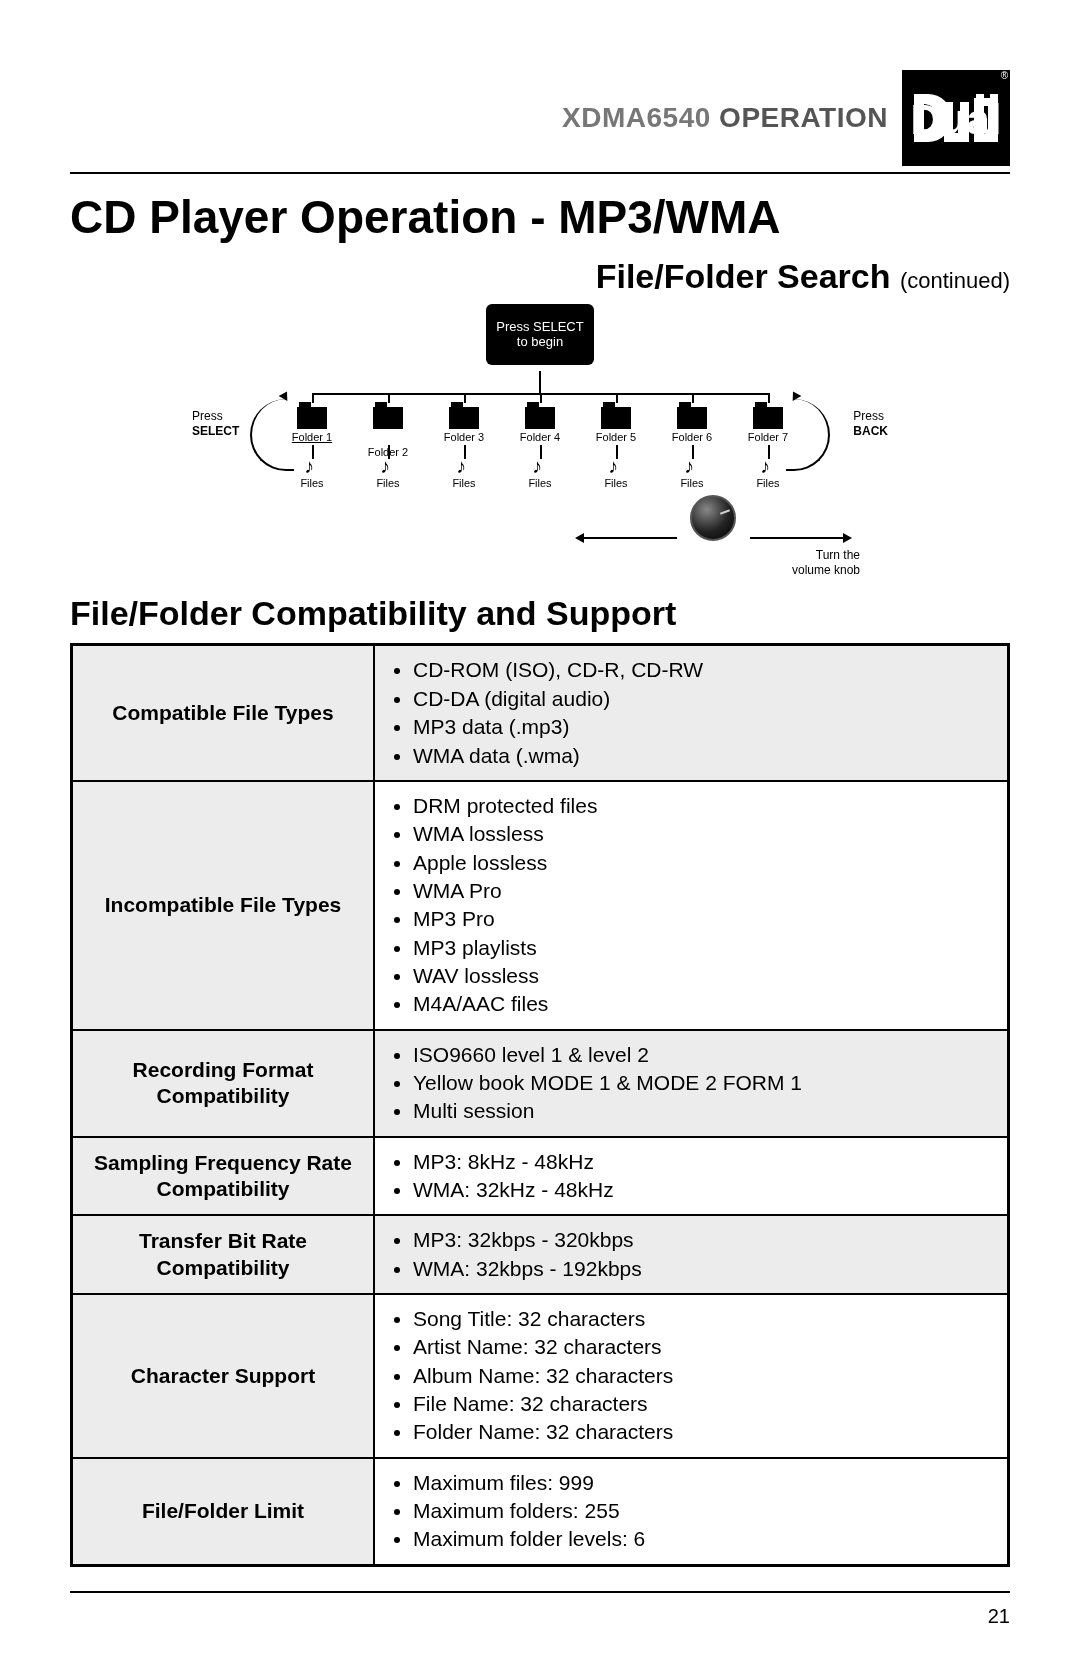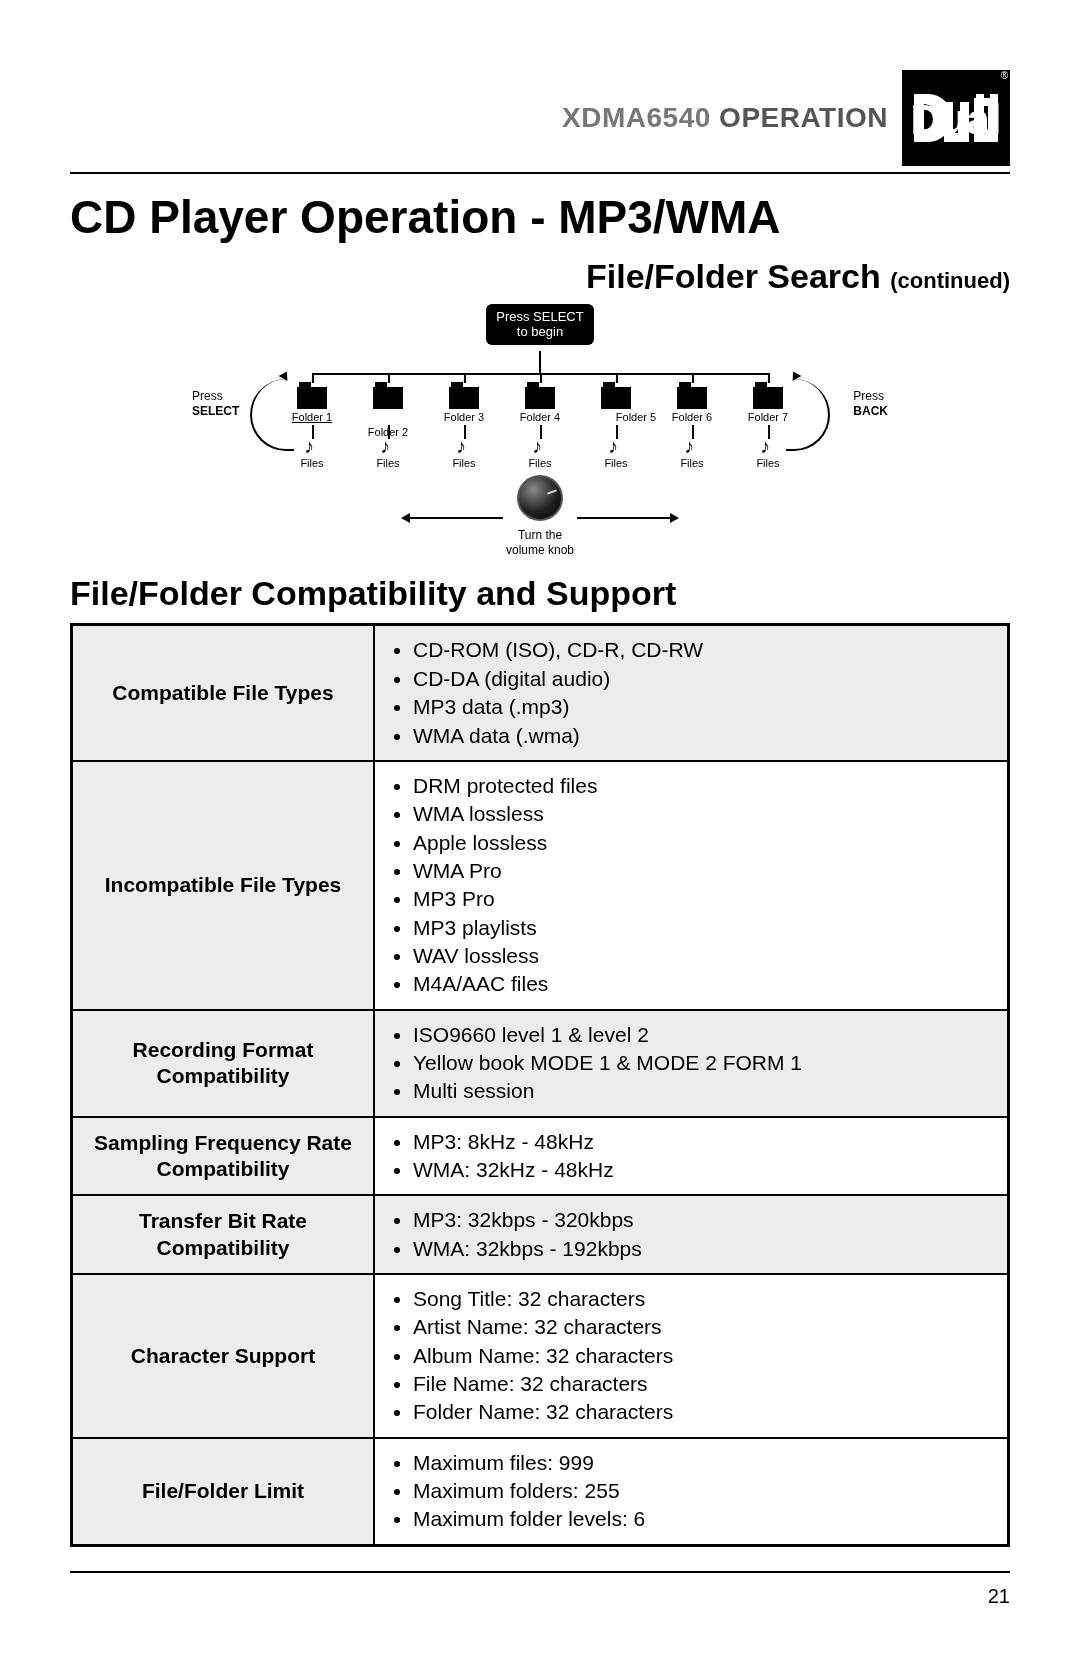--- a/index.html
+++ b/index.html
@@ -6,37 +6,37 @@
   .page{width:1080px;height:1669px;position:relative;margin:0 auto;box-sizing:border-box;padding:60px 70px 40px 70px}
   .header-row{display:flex;align-items:center;justify-content:flex-end;gap:14px;margin-top:10px}
   .hdr-text{font-size:28px;font-weight:700;letter-spacing:0.5px;color:#555}
   .hdr-text .model{color:#777}
   .logo{width:108px;height:96px;background:#000;display:flex;align-items:center;justify-content:center;position:relative}
   .logo-r{position:absolute;top:0;right:2px;color:#fff;font-size:10px}
   hr.rule{border:none;border-top:2px solid #000;margin:6px 0 18px 0}
   hr.rule-bottom{border:none;border-top:2px solid #000;margin:24px 0 12px 0}
   h1.title{font-size:46px;font-weight:700;margin:2px 0 14px 0;line-height:1.1}
   h2.subhead{font-size:34px;font-weight:700;margin:6px 0 6px 0;text-align:right}
-  h2.subhead .cont{font-size:22px;font-weight:700}
+  h2.subhead .cont{font-size:22px;font-weight:400}
   h2.section{font-size:34px;font-weight:700;margin:16px 0 0 0;text-align:left}
   .diagram{margin:8px auto 0 auto;width:640px;font-size:13px}
-  .select-box{background:#000;color:#fff;padding:6px 10px;border-radius:6px;display:inline-block;text-align:center;line-height:1.15;margin-left:auto;margin-right:auto}
+  .select-box{background:#000;color:#fff;padding:16px 10px;border-radius:6px;display:inline-block;text-align:center;line-height:1.15;margin-left:auto;margin-right:auto}
   .select-wrap{text-align:center}
   .tree{position:relative;height:120px;margin-top:6px}
   .vline{position:absolute;background:#000;width:2px}
   .hline{position:absolute;background:#000;height:2px}
   .folder{position:absolute;width:30px;height:22px;background:#000}
   .folder:before{content:"";position:absolute;top:-5px;left:2px;width:12px;height:5px;background:#000}
   .folder-lbl{position:absolute;font-size:11px;white-space:nowrap;text-align:center;transform:translateX(-50%)}
   .tick{position:absolute;width:2px;height:10px;background:#000}
   .arrow-curve{position:absolute;width:42px;height:70px;border:2px solid #000;border-right:none;border-radius:40px 0 0 40px;border-top:none}
   .arrow-curve.right{border:2px solid #000;border-left:none;border-radius:0 40px 40px 0;border-top:none}
   .arrowhead{position:absolute;width:0;height:0;border-left:5px solid transparent;border-right:5px solid transparent;border-bottom:8px solid #000}
   .side-lbl{position:absolute;font-size:12px;text-align:left;line-height:1.2}
-  .bottom-area{text-align:center;margin-top:4px}
+  .bottom-area{text-align:right;margin-top:4px}
   .knob{width:42px;height:42px;border-radius:50%;background:radial-gradient(circle at 35% 30%,#888,#222 55%,#000);display:inline-block;border:2px solid #555;position:relative}
   .knob:after{content:"";position:absolute;right:4px;top:14px;width:10px;height:2px;background:#ccc;transform:rotate(-20deg)}
   .harrow{display:inline-block;vertical-align:middle;width:100px;height:2px;background:#000;position:relative;margin:0 10px}
   .harrow.left:before{content:"";position:absolute;left:-2px;top:-4px;border-top:5px solid transparent;border-bottom:5px solid transparent;border-right:9px solid #000}
   .harrow.right:after{content:"";position:absolute;right:-2px;top:-4px;border-top:5px solid transparent;border-bottom:5px solid transparent;border-left:9px solid #000}
   .turn-lbl{font-size:12px;margin-top:4px;line-height:1.25}
   table.compat{width:100%;border-collapse:collapse;border:3px solid #000;margin-top:10px;font-size:21px}
   table.compat td{border:2px solid #000;padding:8px 10px;vertical-align:middle}
   table.compat td.label{font-weight:700;width:280px;background:#ececec;text-align:center;line-height:1.25}
   table.compat tr.shaded td{background:#ececec}
@@ -130,21 +130,21 @@
         <div style="position: absolute; left: 236px; top: 84px; font-size: 20px;">♪</div>
         <div class="folder-lbl" style="left: 244px; top: 106px;">Files</div>
         <div class="tick" style="left: 320px; top: 22px;"></div>
         <div class="folder" style="left: 305px; top: 36px;"></div>
         <div class="folder-lbl" style="left: 320px; top: 60px;">Folder 4</div>
         <div class="vline" style="left: 320px; top: 74px; height: 14px;"></div>
         <div style="position: absolute; left: 312px; top: 84px; font-size: 20px;">♪</div>
         <div class="folder-lbl" style="left: 320px; top: 106px;">Files</div>
         <div class="tick" style="left: 396px; top: 22px;"></div>
         <div class="folder" style="left: 381px; top: 36px;"></div>
-        <div class="folder-lbl" style="left: 396px; top: 60px; margin-left: 20px;">Folder 5</div>
+        <div class="folder-lbl" style="left: 396px; top: 60px;">Folder 5</div>
         <div class="vline" style="left: 396px; top: 74px; height: 14px;"></div>
         <div style="position: absolute; left: 388px; top: 84px; font-size: 20px;">♪</div>
         <div class="folder-lbl" style="left: 396px; top: 106px;">Files</div>
         <div class="tick" style="left: 472px; top: 22px;"></div>
         <div class="folder" style="left: 457px; top: 36px;"></div>
         <div class="folder-lbl" style="left: 472px; top: 60px;">Folder 6</div>
         <div class="vline" style="left: 472px; top: 74px; height: 14px;"></div>
         <div style="position: absolute; left: 464px; top: 84px; font-size: 20px;">♪</div>
         <div class="folder-lbl" style="left: 472px; top: 106px;">Files</div>
         <div class="tick" style="left: 548px; top: 22px;"></div>

